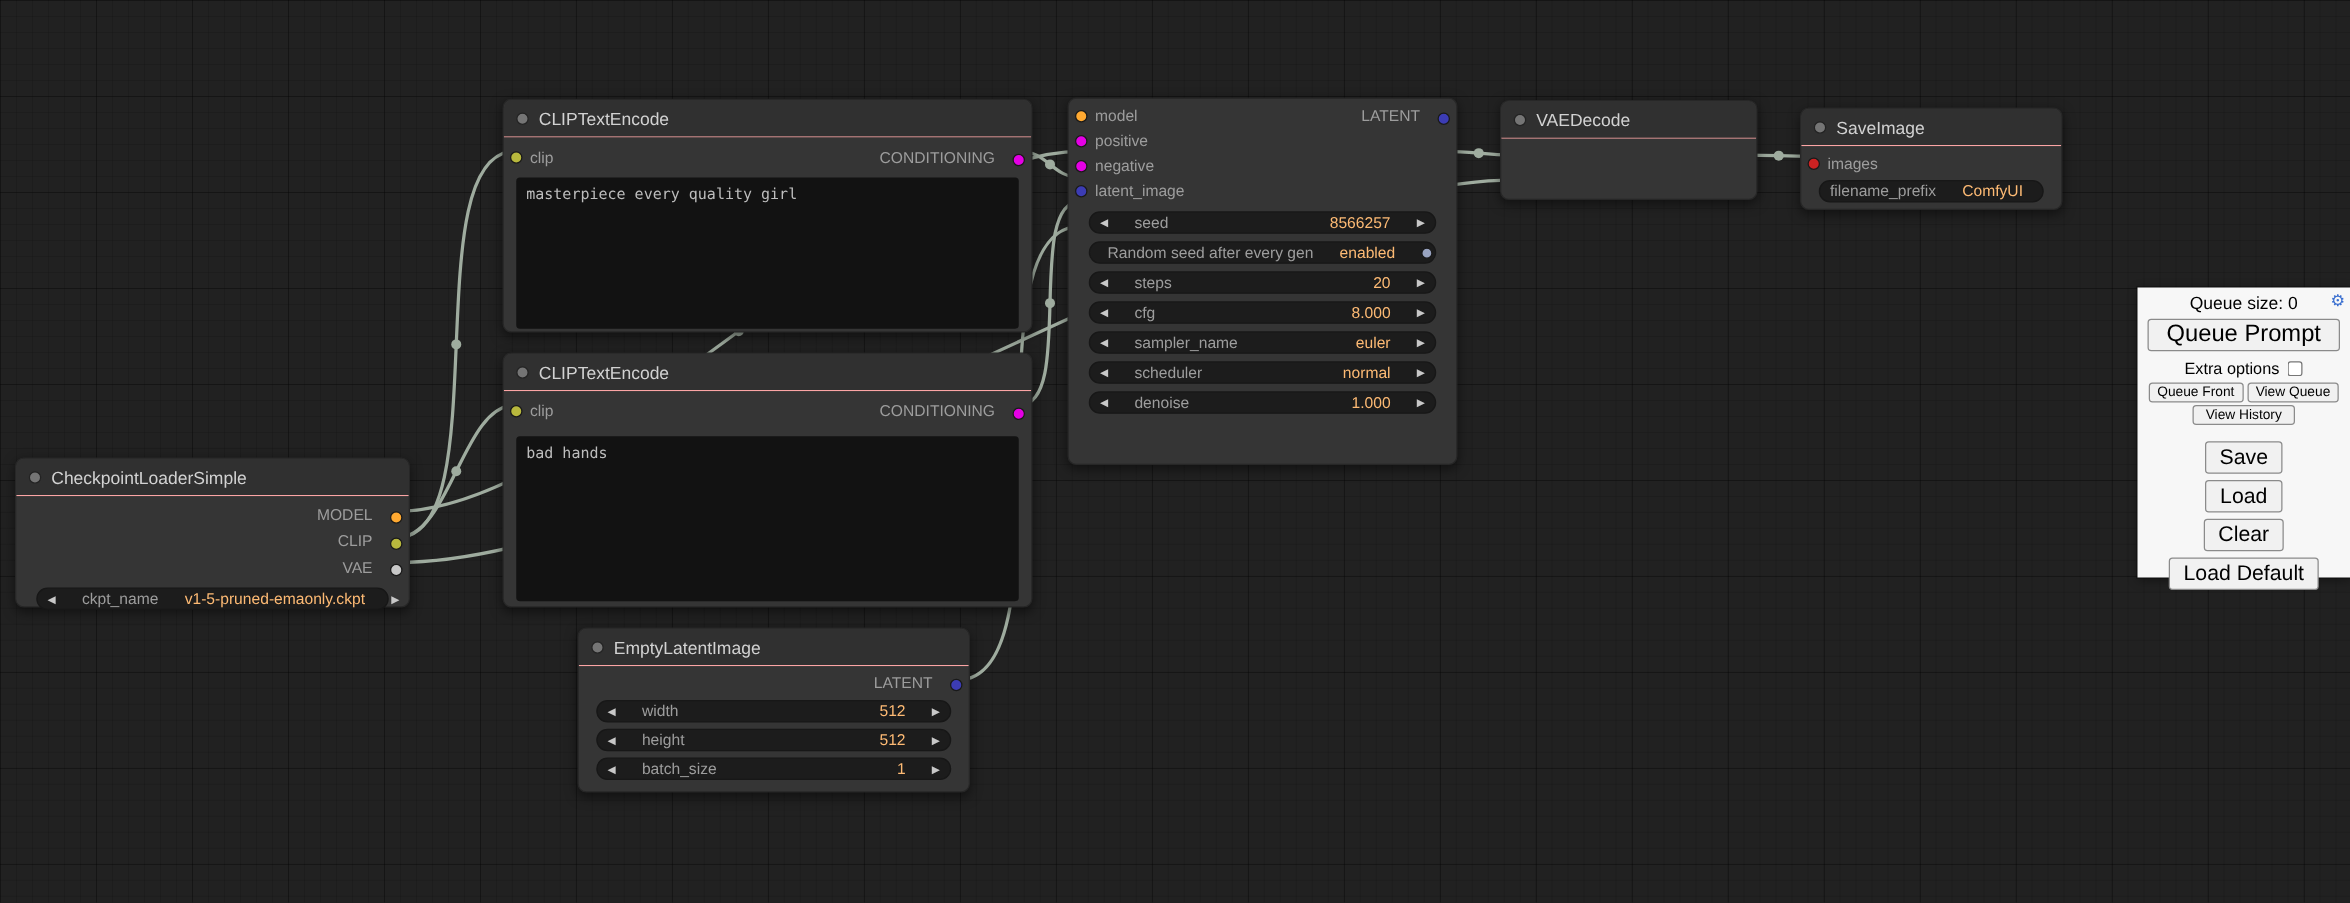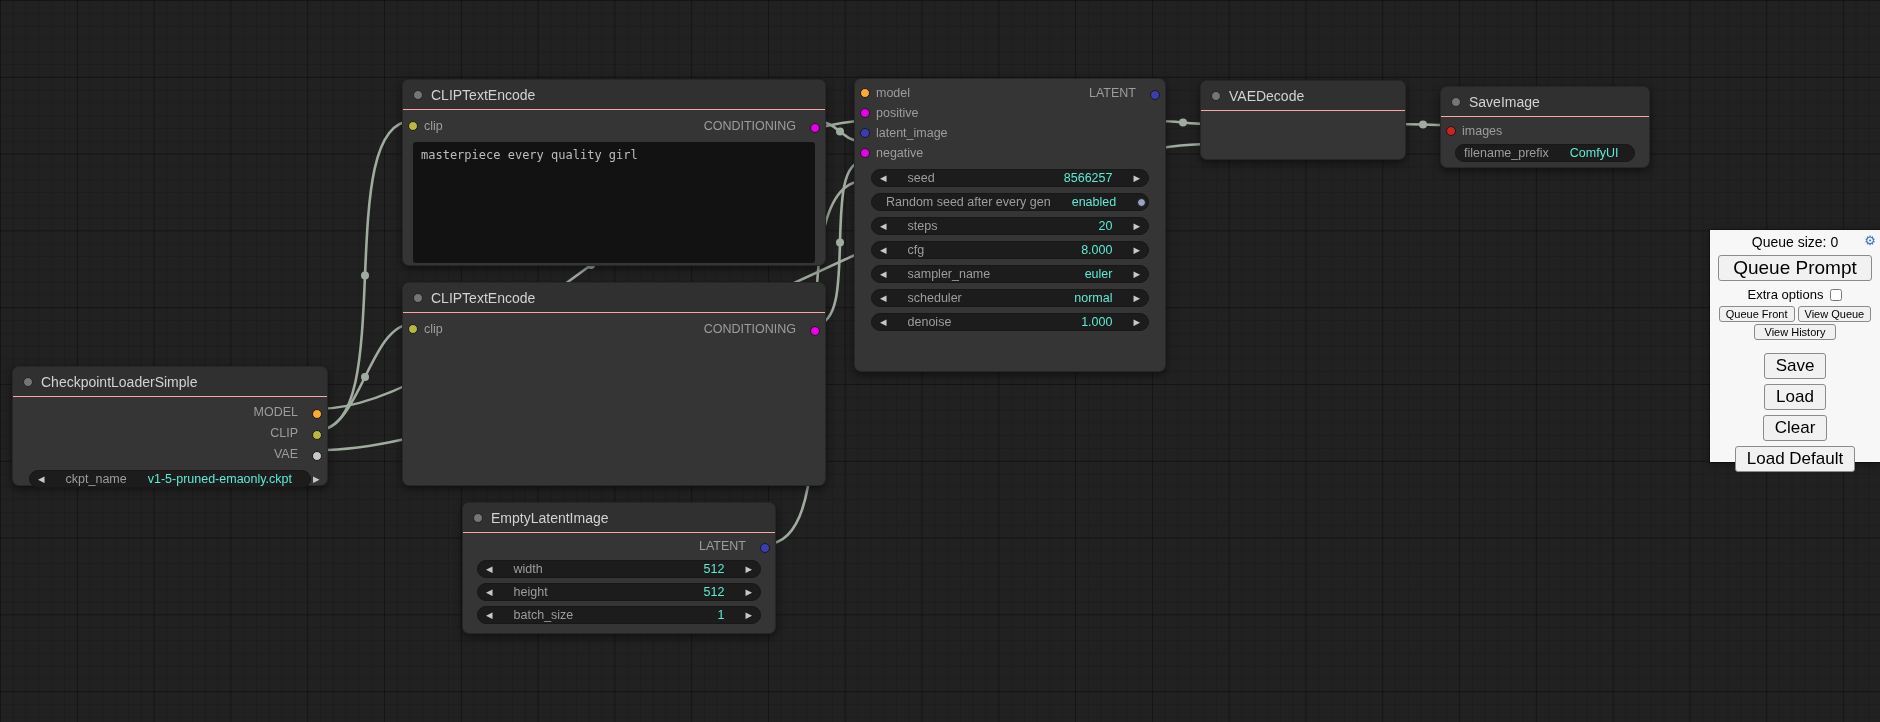--- a/index.html
+++ b/index.html
@@ -42,21 +42,21 @@
   .dot { width:10px; height:10px; border-radius:50%; border:1px solid #191919; flex:0 0 auto; }
   .slot-label { font-size:12.5px; color:#9d9d9d; white-space:nowrap; }
 
   .widget {
     height:18px; margin:6px 16px 0; padding:0 8px;
     background:#1c1c1c; border:1px solid #171717; border-radius:9px;
     display:flex; align-items:center; gap:21px;
     font-size:12.5px; white-space:nowrap;
   }
   .wlabel { color:#9d9d9d; }
-  .wvalue { color:#5eead4; margin-left:auto; }
+  .wvalue { color:#fdba74; margin-left:auto; }
   .warrow { color:#c8c8c8; font-size:8.5px; line-height:1; }
   .toggle-dot { width:9px; height:9px; border-radius:50%; border:1px solid #171717; flex:0 0 auto; }
 
   .node-text {
     background:#121212; border-radius:3px;
     margin:4px 10px 0; padding:6px 8px;
     color:#bdbdbd; font-family:"DejaVu Sans Mono", monospace; font-size:12px;
     white-space:pre-wrap; overflow:hidden;
   }
 
@@ -195,20 +195,21 @@
       <div class="slot-in">
         <span class="dot" style="background: rgb(184, 184, 61);"></span>
         <span class="slot-label">clip</span>
       </div>
       <div class="slot-out">
         <span class="slot-label">CONDITIONING</span>
         <span class="dot" style="background: rgb(229, 0, 229);"></span>
       </div>
     </div>
   </div>
+  <div class="node-text">bad hands</div>
 </div>
 
 <div class="node" id="node-ksampler">
   <div class="slots">
     <div class="slot-row">
       <div class="slot-in">
         <span class="dot" style="background: rgb(255, 169, 49);"></span>
         <span class="slot-label">model</span>
       </div>
       <div class="slot-out">
@@ -217,28 +218,28 @@
       </div>
     </div>
     <div class="slot-row">
       <div class="slot-in">
         <span class="dot" style="background: rgb(229, 0, 229);"></span>
         <span class="slot-label">positive</span>
       </div>
     </div>
     <div class="slot-row">
       <div class="slot-in">
+        <span class="dot" style="background: rgb(229, 0, 229);"></span>
+        <span class="slot-label">negative</span>
+      </div>
+    </div>
+    <div class="slot-row">
+      <div class="slot-in">
         <span class="dot" style="background: rgb(60, 60, 180);"></span>
         <span class="slot-label">latent_image</span>
-      </div>
-    </div>
-    <div class="slot-row">
-      <div class="slot-in">
-        <span class="dot" style="background: rgb(229, 0, 229);"></span>
-        <span class="slot-label">negative</span>
       </div>
     </div>
   </div>
   <div class="widget">
     <span class="warrow">◀</span>
     <span class="wlabel">seed</span>
     <span class="wvalue">8566257</span>
     <span class="warrow">▶</span>
   </div>
   <div class="widget">

